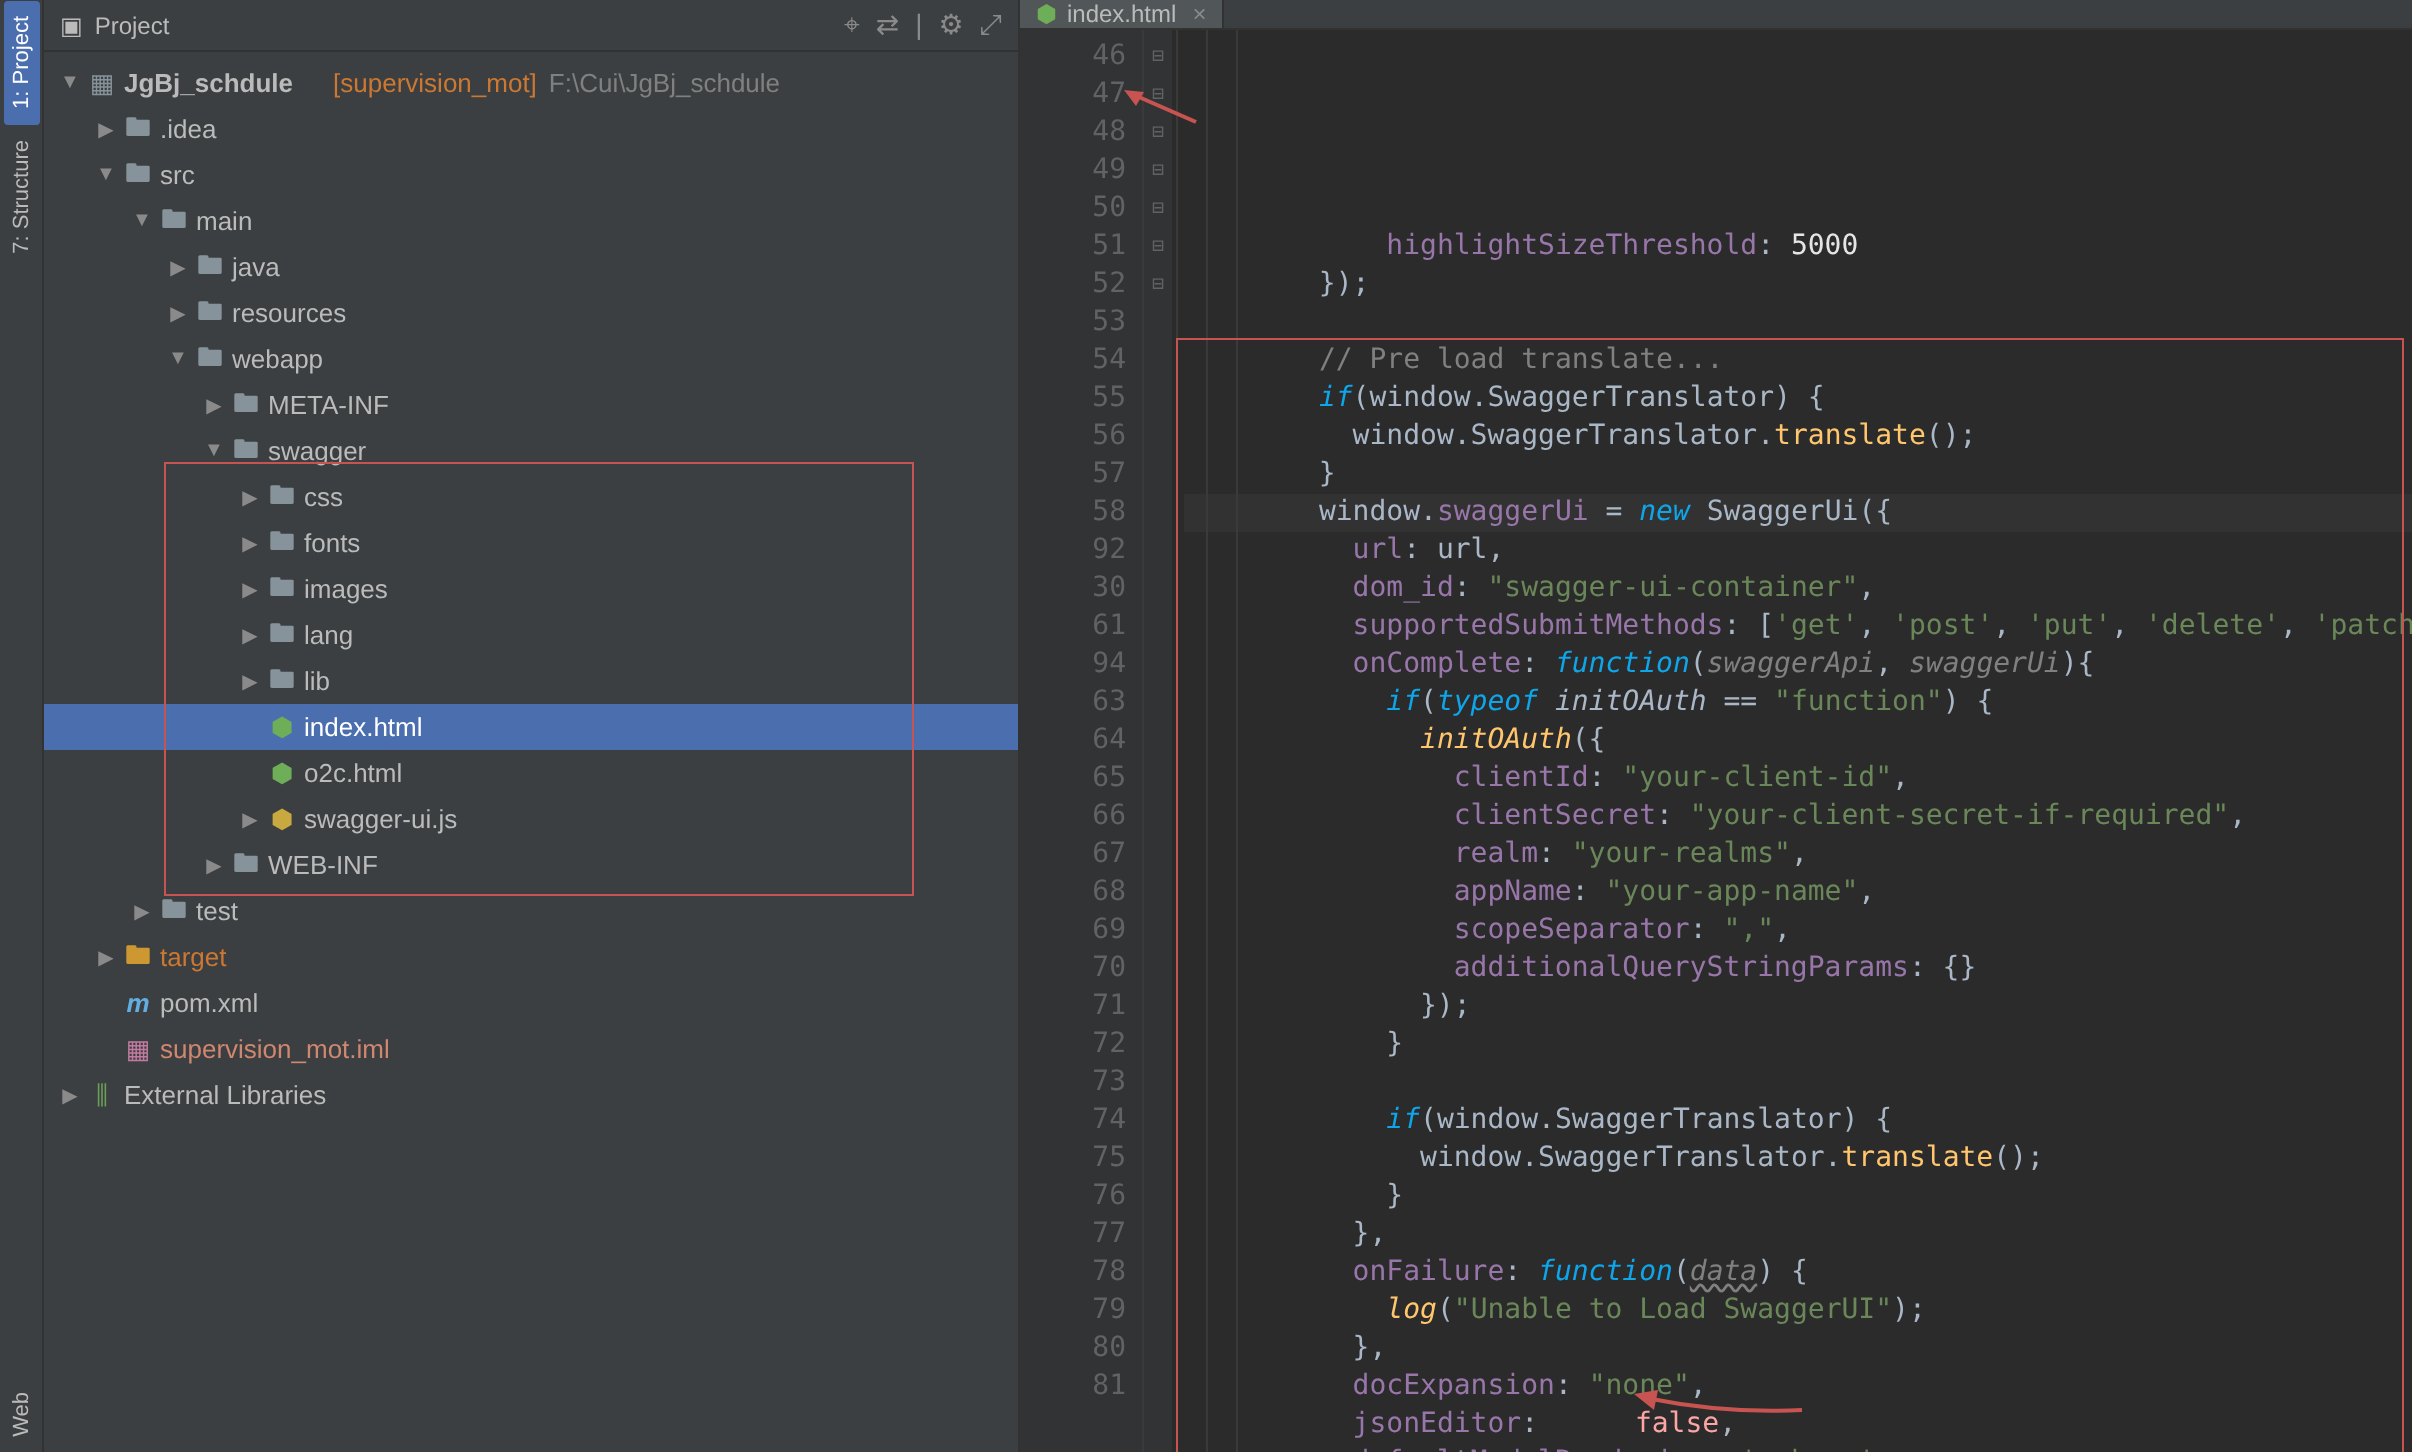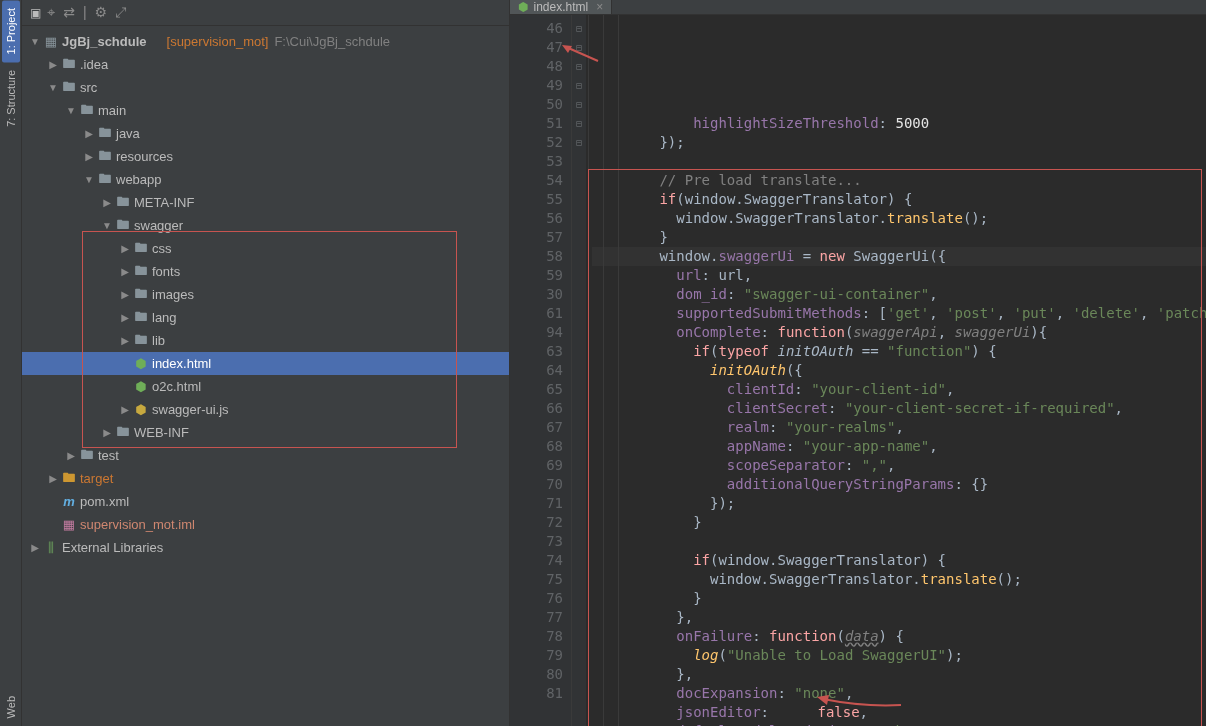--- a/index.html
+++ b/index.html
@@ -164,21 +164,21 @@
 }
 .code-lines .line { height: 19px; }
 .line.hl { background: #323232; }
 .guide {
   position: absolute;
   top: 0; bottom: 0;
   width: 1px;
   background: #3a3a3a;
 }
 
-.kw { color: #fca5a5; }
+.kw { color: #0ea5e9; font-style: italic; }
 .prop { color: #9876aa; }
 .str { color: #6a8759; }
 .num { color: #e5e5e5; }
 .fn { color: #ffc66d; }
 .cmt { color: #808080; }
 .type { color: #a9b7c6; }
 .bool { color: #fca5a5; margin-left: 40px; }
 .ital { font-style: italic; }
 .paramname { color: #808080; font-style: italic; text-align: center; }
 .underline { text-decoration: underline wavy #808080; }
@@ -211,20 +211,21 @@
 <div class="left-tool-bar">
   <div class="vert selected">1: Project</div>
   <div class="vert">7: Structure</div>
   <div class="spacer"></div>
   <div class="vert">Web</div>
 </div>
 
 <div class="project-panel">
   <div class="project-header">
     <span class="icon">▣</span>
+    <span class="title">Project</span>
     <span class="toolbar-icons">
       <span>⌖</span>
       <span>⇄</span>
       <span>|</span>
       <span>⚙</span>
       <span>⤢</span>
     </span>
   </div>
   <div class="tree">
 
@@ -396,21 +397,21 @@
         <div>49</div>
         <div>50</div>
         <div>51</div>
         <div>52</div>
         <div>53</div>
         <div>54</div>
         <div>55</div>
         <div>56</div>
         <div>57</div>
         <div>58</div>
-        <div>59</div>
+        <div>92</div>
         <div>30</div>
         <div>61</div>
         <div>94</div>
         <div>63</div>
         <div>64</div>
         <div>65</div>
         <div>66</div>
         <div>67</div>
         <div>68</div>
         <div>69</div>

